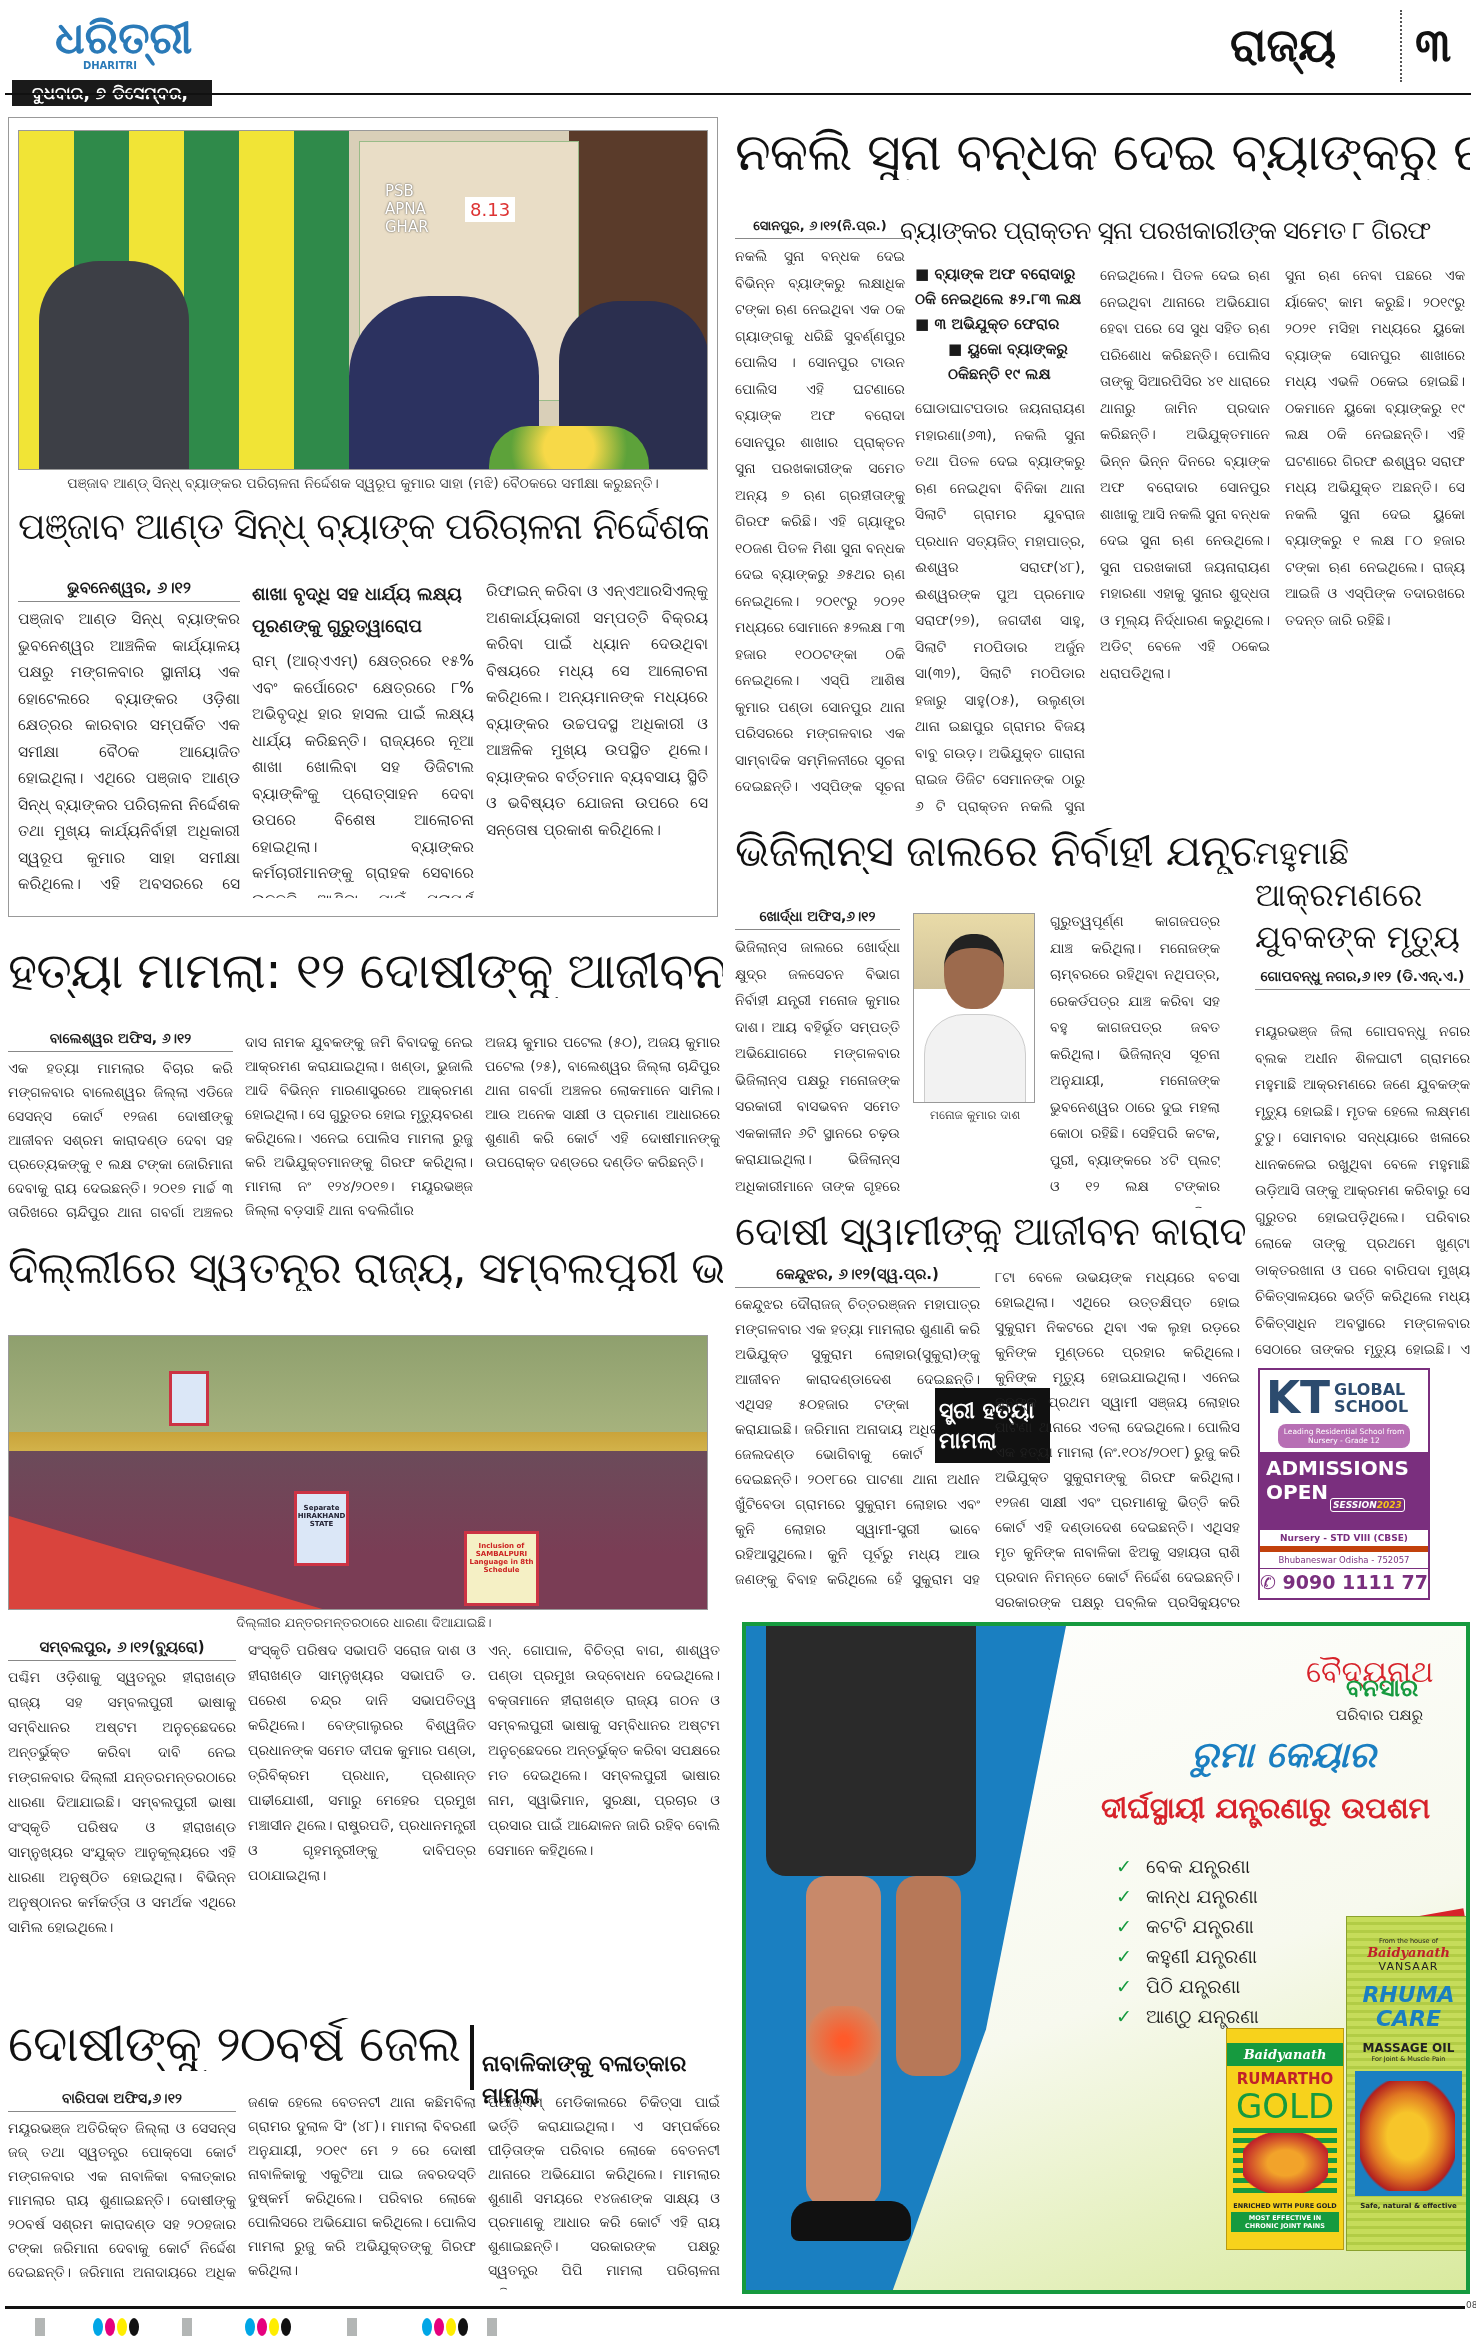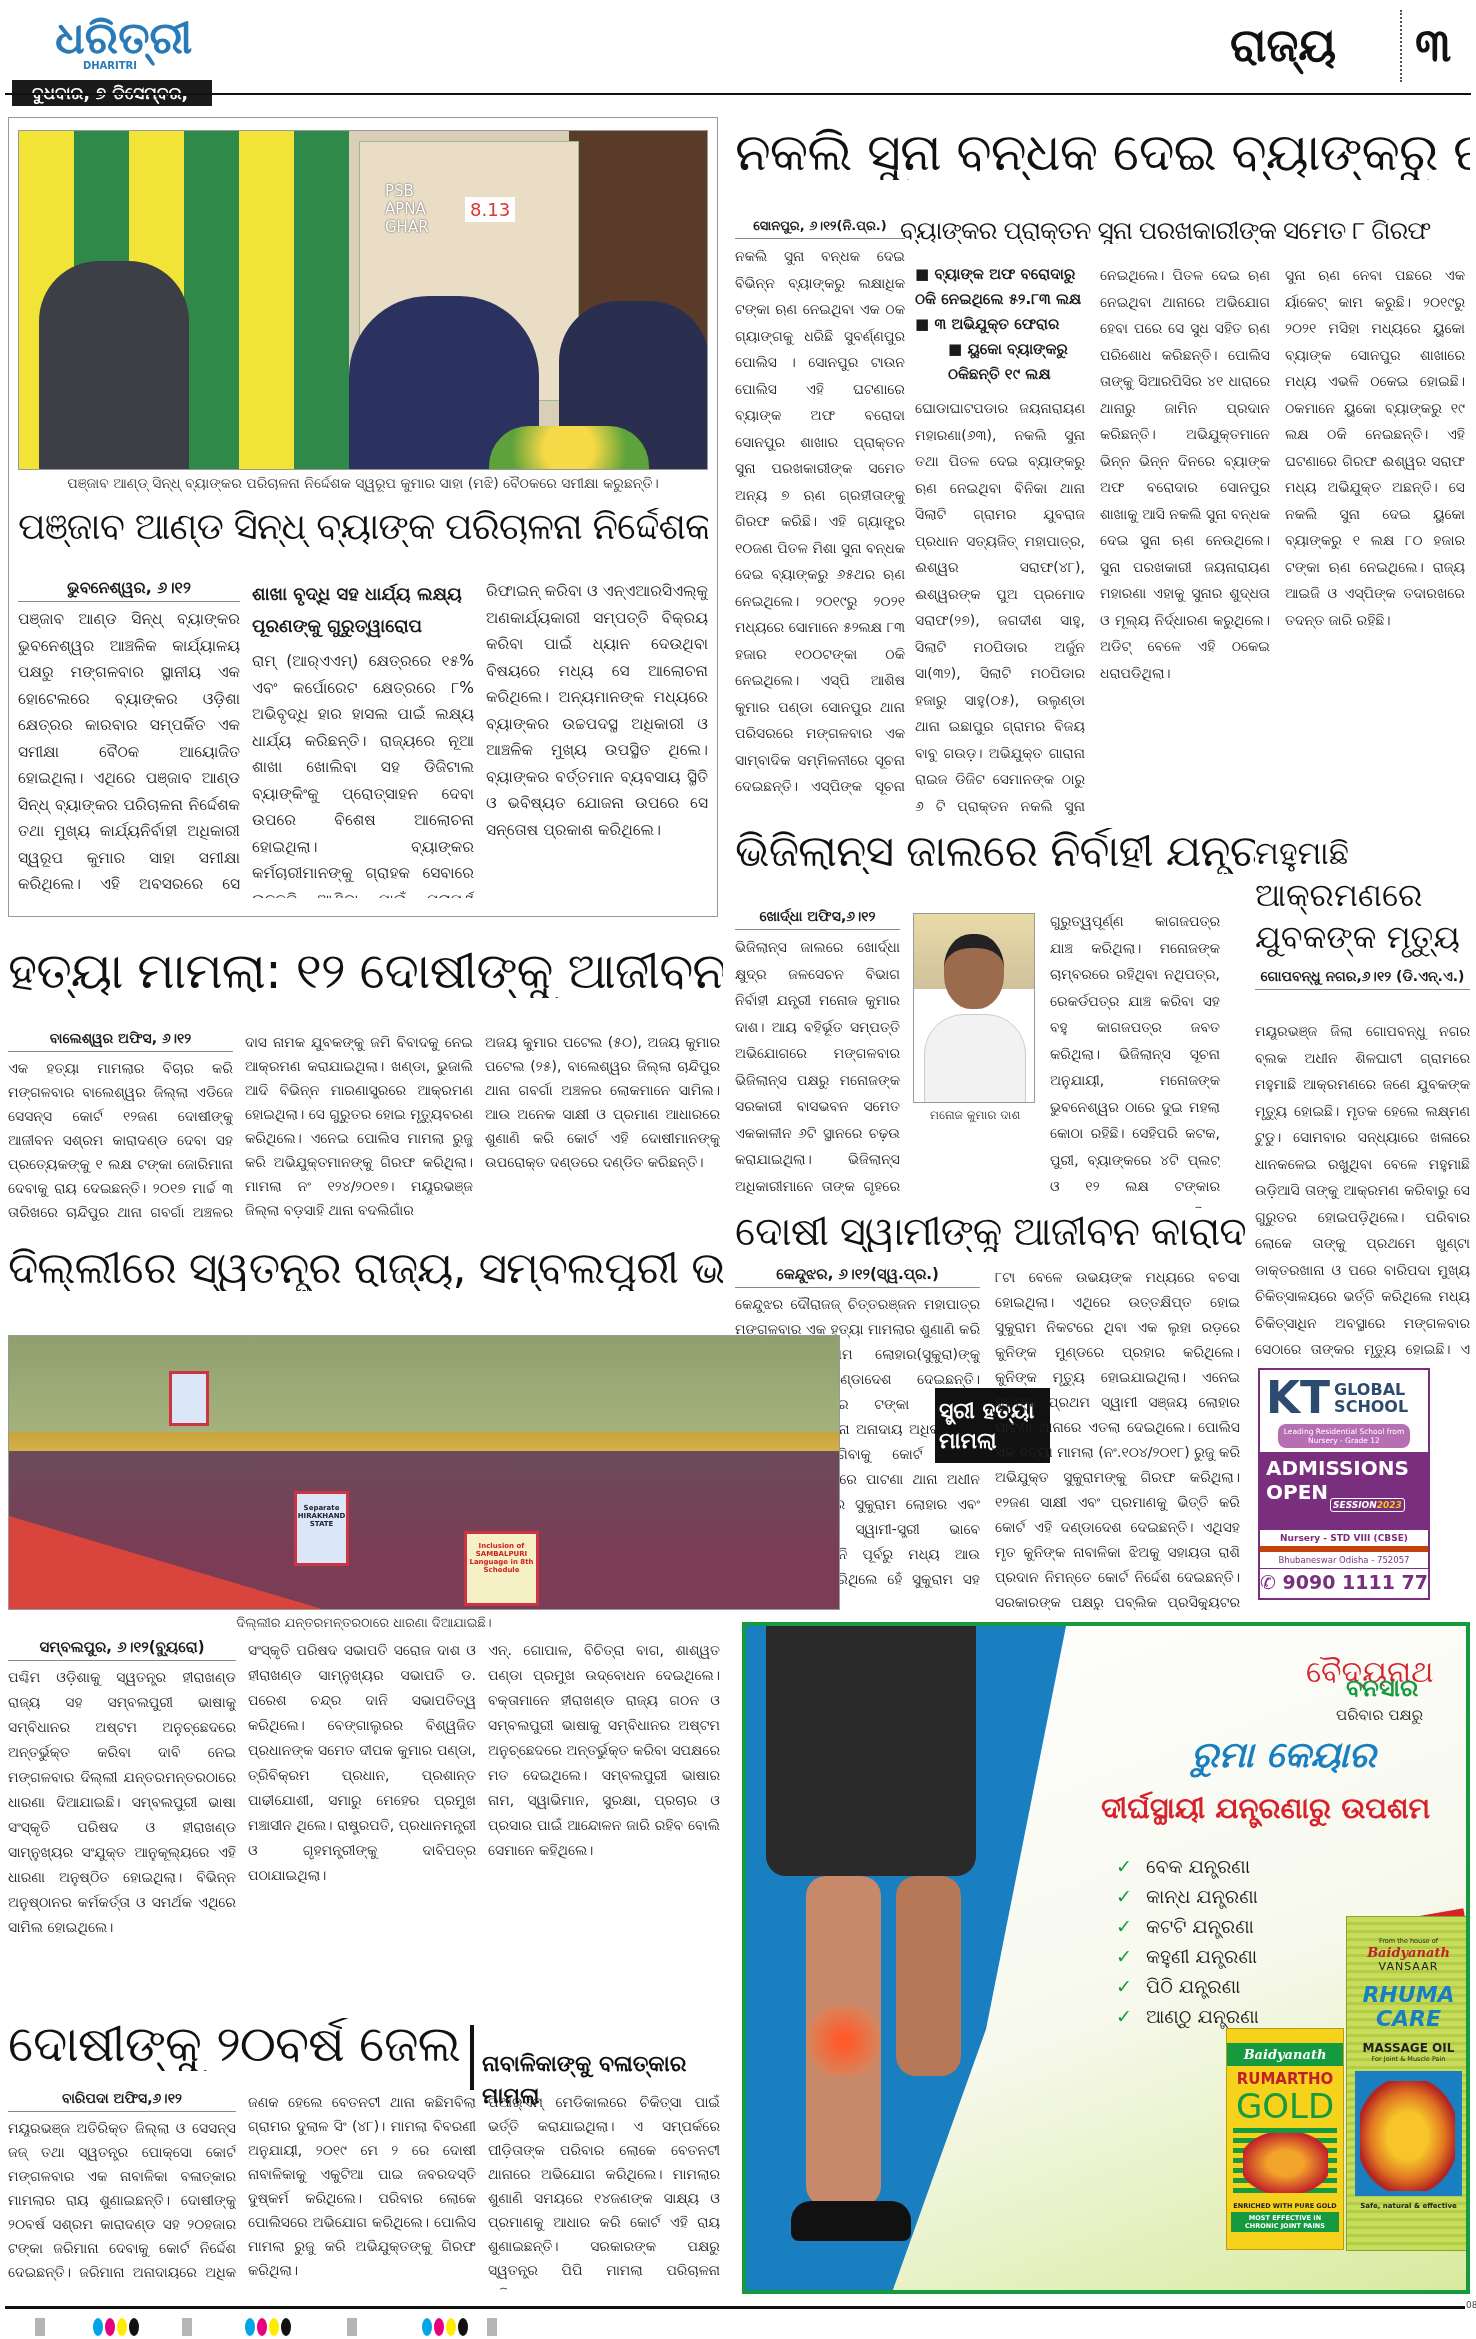--- a/index.html
+++ b/index.html
@@ -120,21 +120,21 @@
 
 <div class="abs headline" style="left:8px;top:945px;width:715px;font-size:50px;">ହତ୍ୟା ମାମଲା: ୧୨ ଦୋଷୀଙ୍କୁ ଆଜୀବନ ଜେଲ୍</div>
 <div class="abs" style="left:8px;top:1030px;width:225px;height:200px;">
   <div class="dateline" style="font-size:14px;">ବାଲେଶ୍ୱର ଅଫିସ, ୬।୧୨</div>
   <div class="body-text" style="font-size:14px;line-height:24px;height:168px;">ଏକ ହତ୍ୟା ମାମଲାର ବିଚାର କରି ମଙ୍ଗଳବାର ବାଲେଶ୍ୱର ଜିଲ୍ଲା ଏଡିଜେ ସେସନ୍ସ କୋର୍ଟ ୧୨ଜଣ ଦୋଷୀଙ୍କୁ ଆଜୀବନ ସଶ୍ରମ କାରାଦଣ୍ଡ ଦେବା ସହ ପ୍ରତ୍ୟେକଙ୍କୁ ୧ ଲକ୍ଷ ଟଙ୍କା ଜୋରିମାନା ଦେବାକୁ ରାୟ ଦେଇଛନ୍ତି। ୨୦୧୭ ମାର୍ଚ୍ଚ ୩ ତାରିଖରେ ଚାନ୍ଦିପୁର ଥାନା ଗବର୍ଗା ଅଞ୍ଚଳର ଜୟନ୍ତ</div>
 </div>
 <div class="abs body-text" style="left:245px;top:1030px;width:228px;height:198px;font-size:14px;line-height:24px;">ଦାସ ନାମକ ଯୁବକଙ୍କୁ ଜମି ବିବାଦକୁ ନେଇ ଆକ୍ରମଣ କରାଯାଇଥିଲା। ଖଣ୍ଡା, ଭୁଜାଲି ଆଦି ବିଭିନ୍ନ ମାରଣାସ୍ତ୍ରରେ ଆକ୍ରମଣ ହୋଇଥିଲା। ସେ ଗୁରୁତର ହୋଇ ମୃତ୍ୟୁବରଣ କରିଥିଲେ। ଏନେଇ ପୋଲିସ ମାମଲା ରୁଜୁ କରି ଅଭିଯୁକ୍ତମାନଙ୍କୁ ଗିରଫ କରିଥିଲା। ମାମଲା ନଂ ୧୨୪/୨୦୧୭। ମୟୂରଭଞ୍ଜ ଜିଲ୍ଲା ବଡ଼ସାହି ଥାନା ବଦଲିଗାଁର</div>
 <div class="abs body-text" style="left:485px;top:1030px;width:235px;height:198px;font-size:14px;line-height:24px;">ଅଜୟ କୁମାର ପଟେଲ (୫୦), ଅଜୟ କୁମାର ପଟେଲ (୨୫), ବାଲେଶ୍ୱର ଜିଲ୍ଲା ଚାନ୍ଦିପୁର ଥାନା ଗବର୍ଗା ଅଞ୍ଚଳର ଲୋକମାନେ ସାମିଲ। ଆଉ ଅନେକ ସାକ୍ଷୀ ଓ ପ୍ରମାଣ ଆଧାରରେ ଶୁଣାଣି କରି କୋର୍ଟ ଏହି ଦୋଷୀମାନଙ୍କୁ ଉପରୋକ୍ତ ଦଣ୍ଡରେ ଦଣ୍ଡିତ କରିଛନ୍ତି।</div>
 
 <div class="abs headline" style="left:8px;top:1245px;width:715px;font-size:44px;">ଦିଲ୍ଲୀରେ ସ୍ୱତନ୍ତ୍ର ରାଜ୍ୟ, ସମ୍ବଲପୁରୀ ଭାଷା ଆନ୍ଦୋଳନ</div>
-<div class="abs photo" style="left:8px;top:1335px;width:832px;height:275px;background:linear-gradient(180deg,#8fa06e 0,#a6b27d 35%,#c9a33a 35%,#d2b24a 42%,#6b4b5a 42%,#7a3d55 80%,#7a3d55 100%);">
+<div class="abs photo" style="left:8px;top:1335px;width:700px;height:275px;background:linear-gradient(180deg,#8fa06e 0,#a6b27d 35%,#c9a33a 35%,#d2b24a 42%,#6b4b5a 42%,#7a3d55 80%,#7a3d55 100%);">
   <div class="abs" style="left:0;top:180px;width:320px;height:95px;background:#d9443d;clip-path:polygon(0 0,60% 60%,100% 100%,0 100%);"></div>
   <div class="abs" style="left:285px;top:155px;width:55px;height:75px;background:#dbe7f7;border:3px solid #c34;font-size:7px;font-weight:bold;color:#223;text-align:center;padding-top:10px;">
     <span>Separate HIRAKHAND STATE</span>
   </div>
   <div class="abs" style="left:455px;top:195px;width:75px;height:75px;background:#f5f0c5;border:3px solid #c34;font-size:7px;font-weight:bold;color:#c22;text-align:center;padding-top:8px;">
     <span>Inclusion of SAMBALPURI Language in 8th Schedule</span>
   </div>
   <div class="abs" style="left:160px;top:35px;width:40px;height:55px;background:#dbe7f7;border:3px solid #c34;"></div>
 </div>
 <div class="abs caption" style="left:8px;top:1615px;width:712px;font-size:13px;">ଦିଲ୍ଲୀର ଯନ୍ତରମନ୍ତରଠାରେ ଧାରଣା ଦିଆଯାଇଛି।</div>

